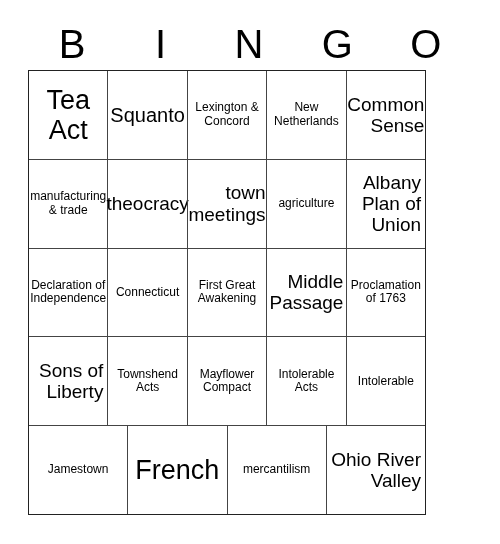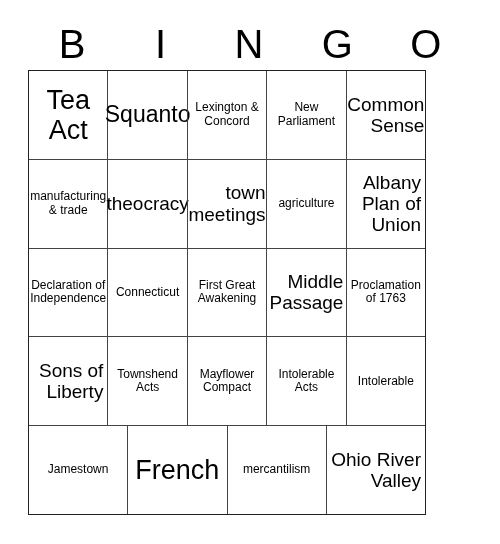--- a/index.html
+++ b/index.html
@@ -77,21 +77,21 @@
     word-wrap: break-word;
     overflow-wrap: break-word;
     color: #000000;
   }
   .grid-cell + .grid-cell {
     border-left: 1.2px solid #444444;
   }
 
   
   .sz-xl  { font-size: 27px; }
-  .sz-lg  { font-size: 23px; }
+  .sz-lg  { font-size: 20px; }
   .sz-md  { font-size: 19px; text-align: right; }
   .sz-sm  { font-size: 12px; }
   .sz-xs  { font-size: 12px; }
 </style>
 </head>
 <body>
 
 <div id="card">
 
   <div id="bingo-header">
@@ -101,21 +101,21 @@
     <div class="header-letter">G</div>
     <div class="header-letter">O</div>
   </div>
 
   <div id="bingo-grid">
 
     <div class="grid-row">
       <div class="grid-cell sz-xl">Tea Act</div>
       <div class="grid-cell sz-lg">Squanto</div>
       <div class="grid-cell sz-sm">Lexington &amp; Concord</div>
-      <div class="grid-cell sz-xs">New Parliament</div>
+      <div class="grid-cell sz-xs">New Netherlands</div>
       <div class="grid-cell sz-md">Common Sense</div>
     </div>
 
     <div class="grid-row">
       <div class="grid-cell sz-xs">manufacturing &amp; trade</div>
       <div class="grid-cell sz-md">theocracy</div>
       <div class="grid-cell sz-md">town meetings</div>
       <div class="grid-cell sz-sm">agriculture</div>
       <div class="grid-cell sz-md">Albany Plan of Union</div>
     </div>

